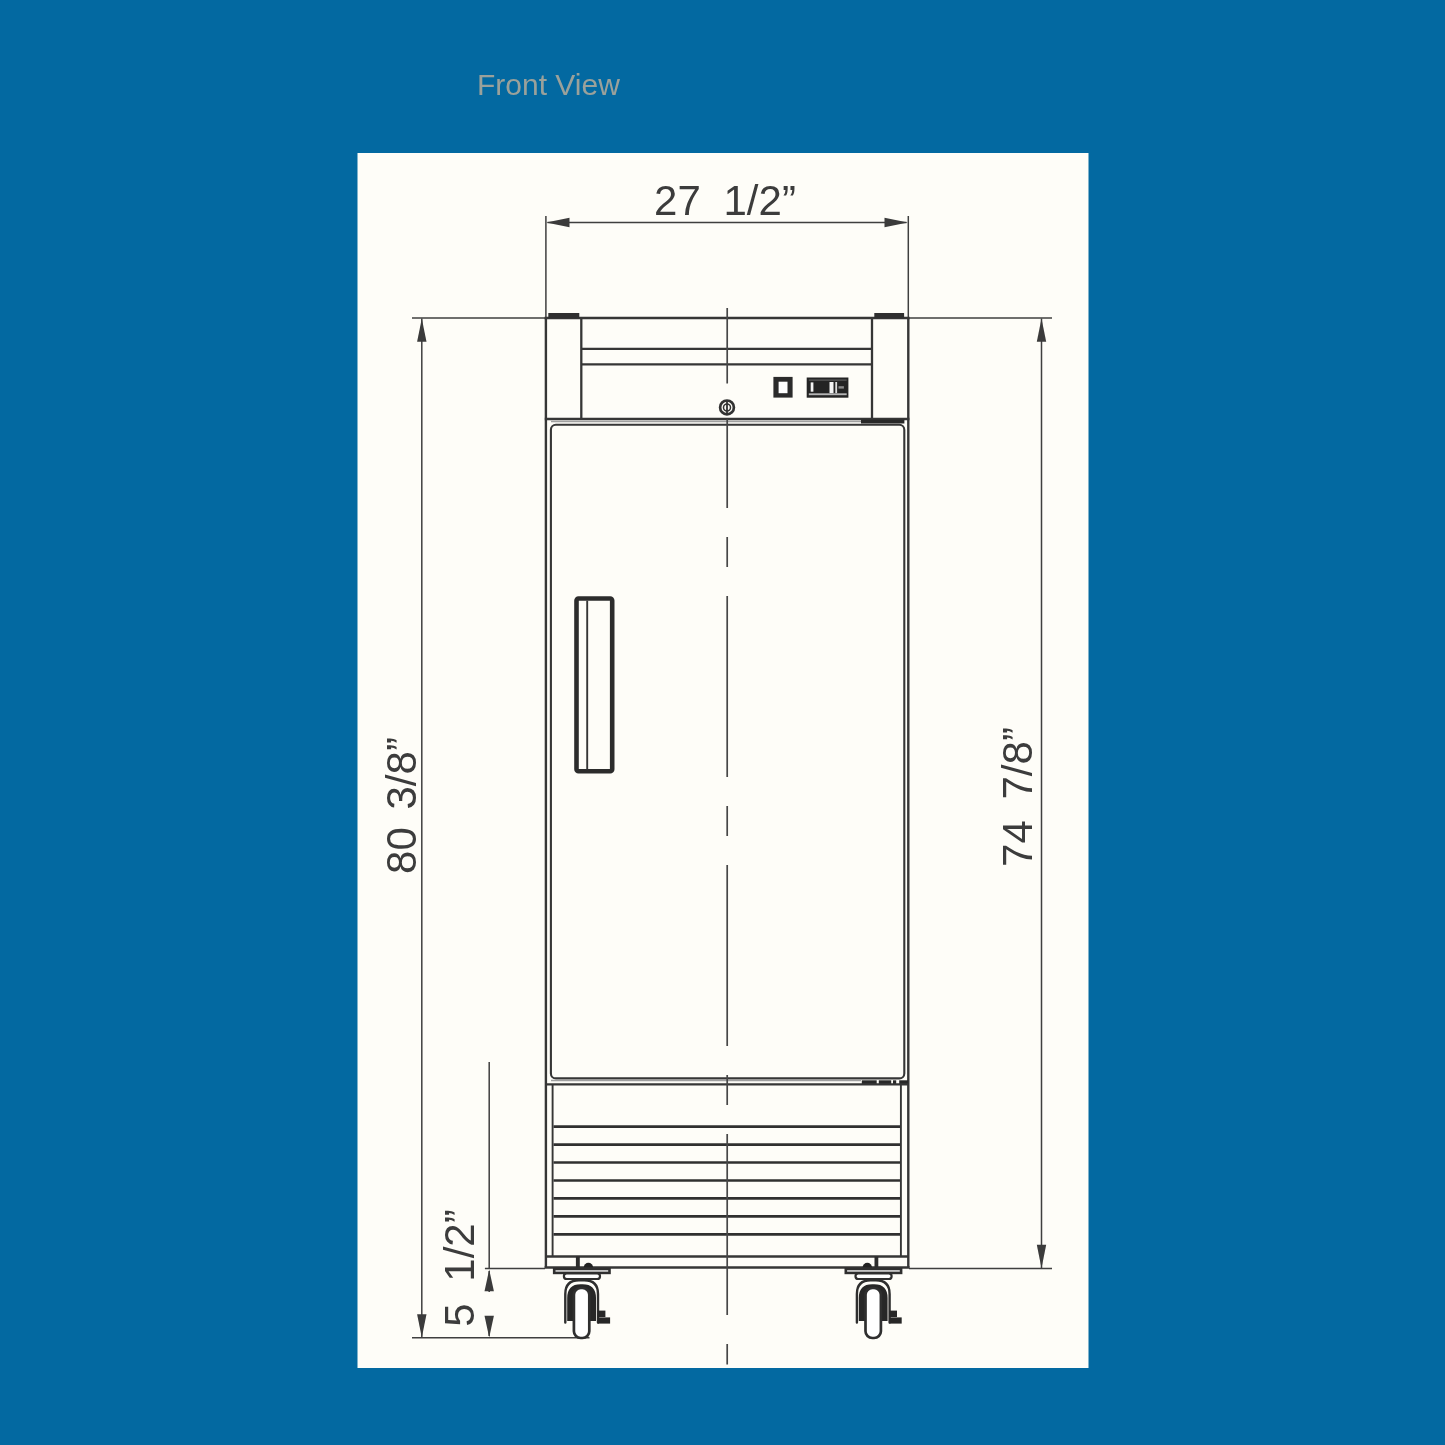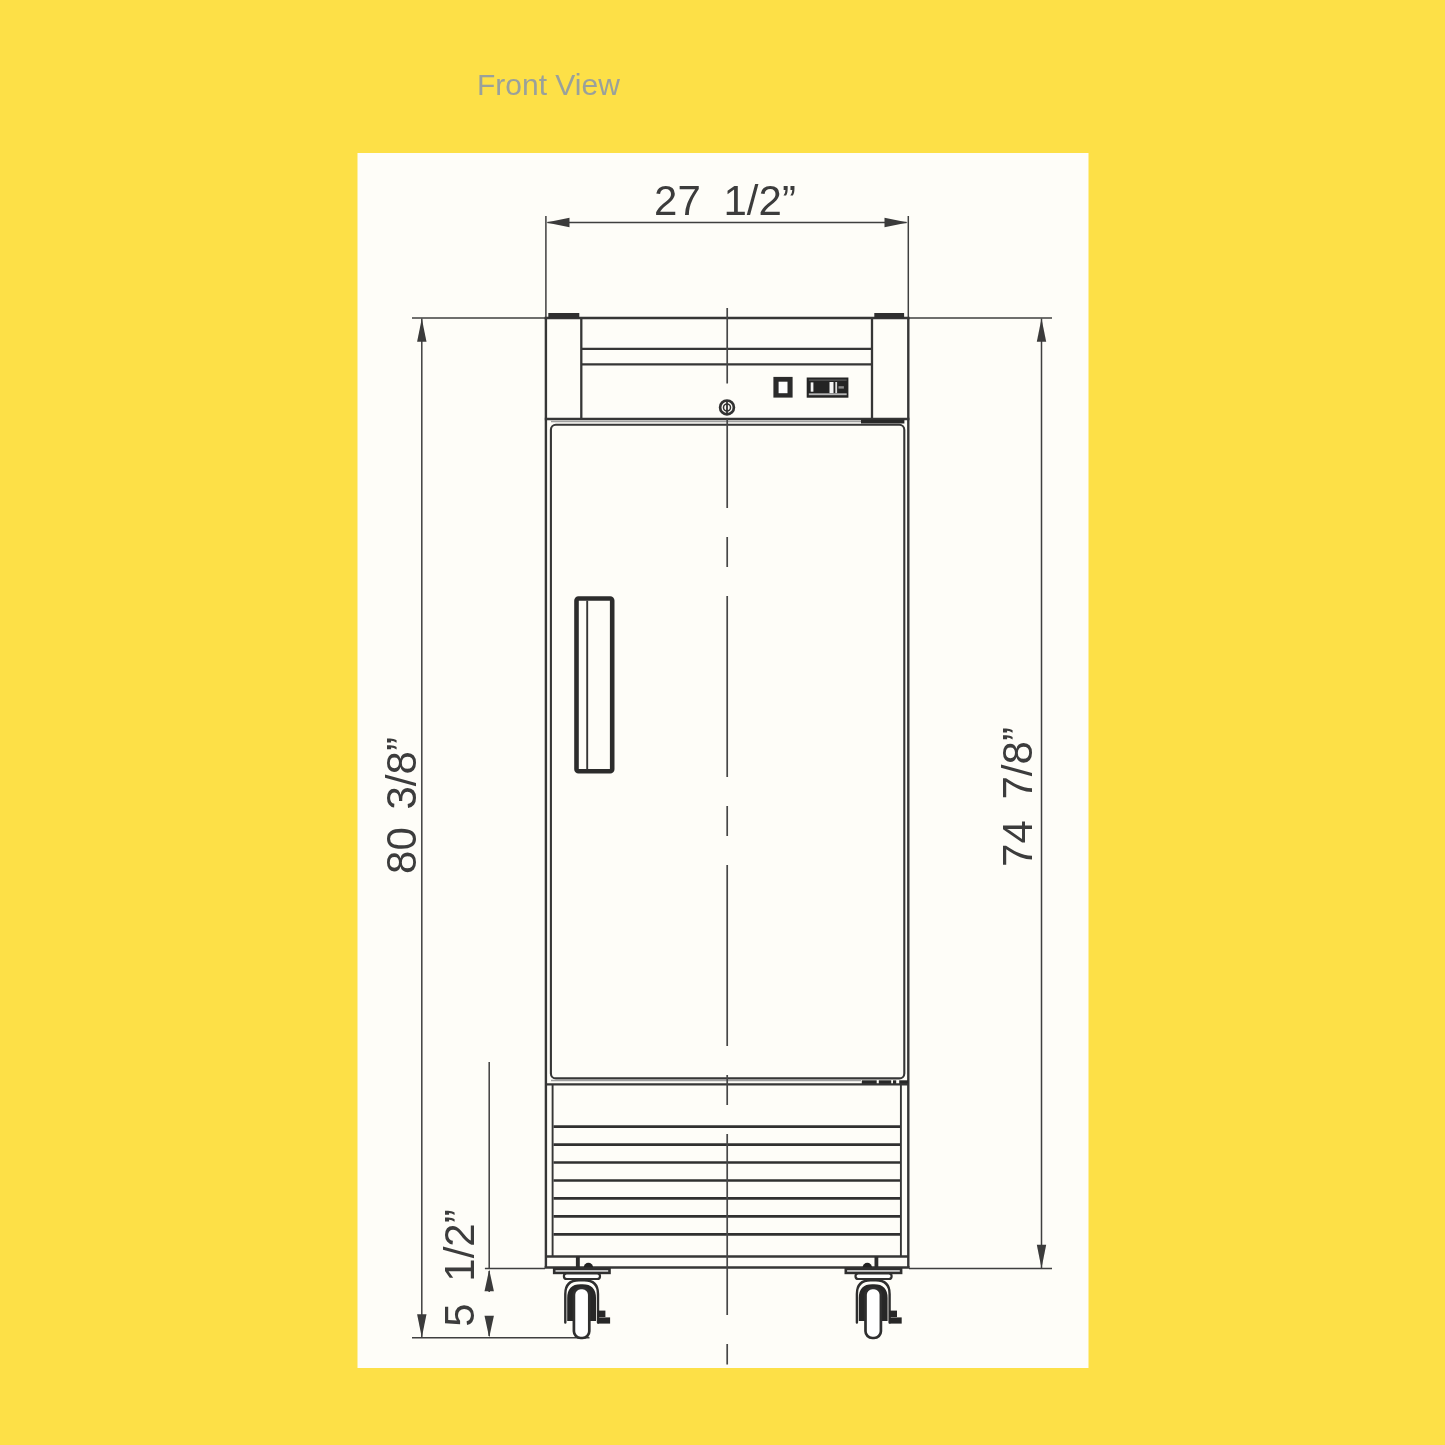--- a/index.html
+++ b/index.html
@@ -1,16 +1,16 @@
 <!DOCTYPE html>
 <html><head>
 <meta charset="utf-8">
 <style>
   html,body{margin:0;padding:0;background:#ffffff;}
-  .page{position:relative;width:1445px;height:1445px;background:#fde047;overflow:hidden;}
+  .page{position:relative;width:1445px;height:1445px;background:#0369a1;overflow:hidden;}
   svg{position:absolute;left:0;top:0;}
   text{font-family:"Liberation Sans", sans-serif;}
 </style>
 </head>
 <body>
 <div class="page">
 <svg width="1445" height="1445" viewBox="0 0 1445 1445">
 
   <rect x="357.5" y="153" width="731" height="1215" fill="rgb(254,253,248)"></rect>
 

